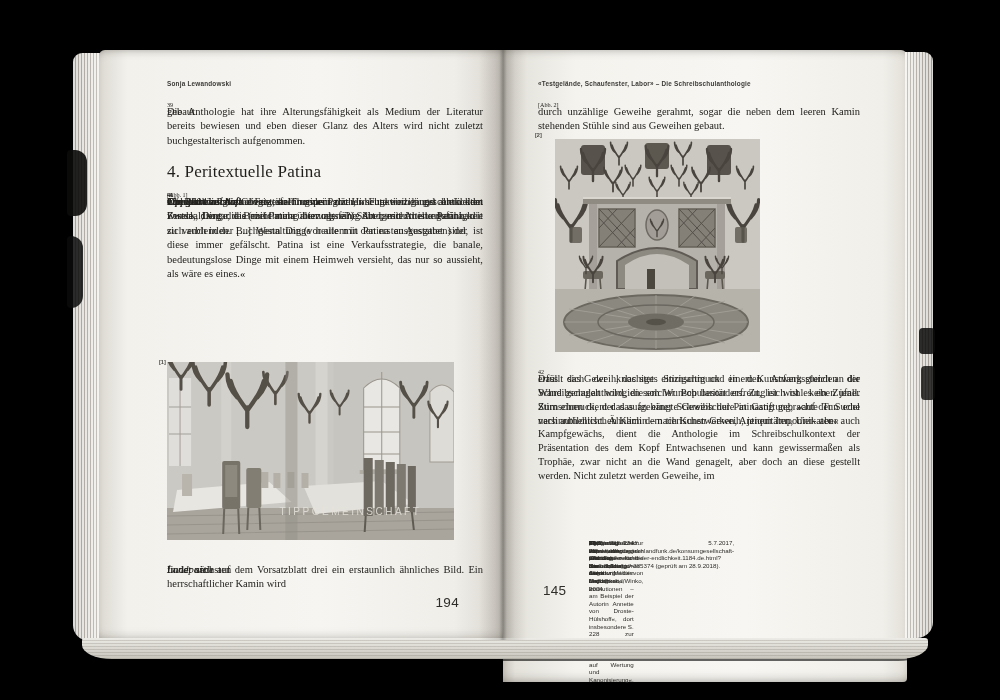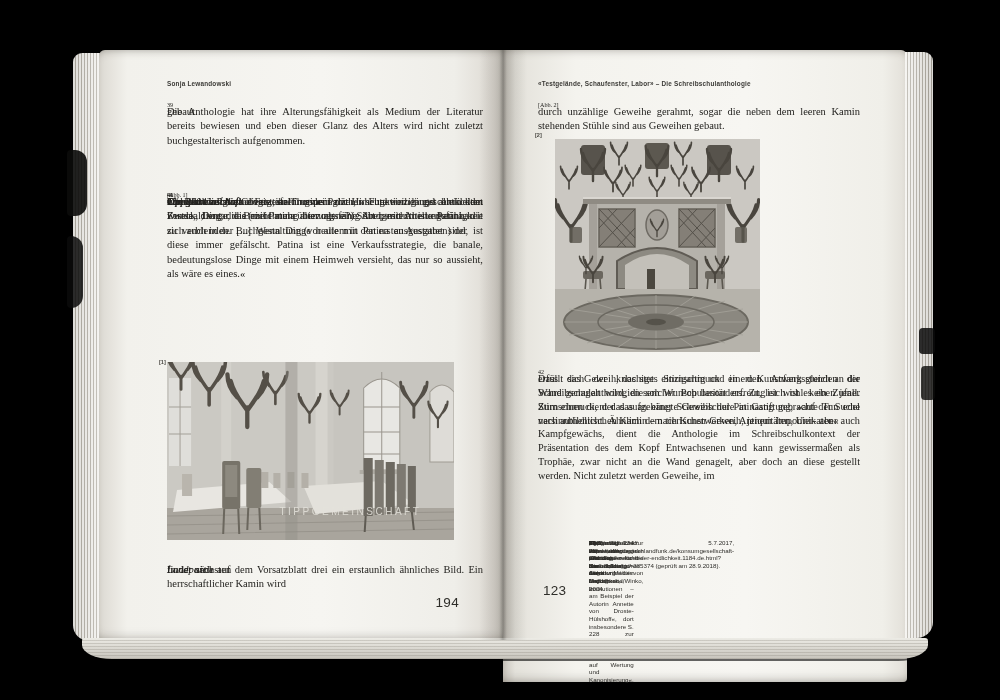--- a/index.html
+++ b/index.html
@@ -93,20 +93,21 @@
   <div class="smudge s1"></div>
   <div class="smudge s2"></div>
 
   <div class="page page-left">
     <div class="running-head lp-head">Sonja Lewandowski</div>
     <p class="bt lp-p1">
         <span>gebaut.</span>
         <sup>39</sup>
         <span> Die Anthologie hat ihre Alterungsfähigkeit als Medium der Literatur bereits bewiesen und eben dieser Glanz des Alters wird nicht zuletzt buchgestalterisch aufgenommen.</span>
       </p>
+    <h2 class="heading lp-heading">4. Peritextuelle Patina</h2>
     <p class="bt lp-p2">
         <span>Obwohl die Anthologie ihrer ursprünglichen Funktion längst entkleidet wurde, dient die Bezeichnung hier als eine Art peritextuelle Patina, die sich auch in der Buchgestaltung (vor allem in den ersten Ausgaben) der </span>
         <span style="font-style: italic;">Tippgemeinschaft</span>
         <span> und </span>
         <span style="font-style: italic;">Landpartie</span>
         <span> offenbart. »Patina dient«, so Thomas Palzer, »heute einzig und allein dem Zweck, Dinge, die nicht mehr alterungsfähig sind, mit Alterungsfähigkeit zu verblenden. [...] Wenn Dinge heute mit Patina ausgestattet sind, ist diese immer gefälscht. Patina ist eine Verkaufsstrategie, die banale, bedeutungslose Dinge mit einem Heimweh versieht, das nur so aussieht, als wäre es eines.«</span>
         <sup>40</sup>
         <span> Ein Blick auf die Covergestaltung der </span>
         <span style="font-style: italic;">Tippgemeinschaft</span>
         <sup>41</sup>
@@ -279,21 +280,21 @@
           </span>
       </div>
       <div class="fn-row">
         <span class="fn-num">42</span>
         <span class="fn-text">
             <span>Ebd.</span>
           </span>
       </div>
     </div>
 
-    <div class="page-num rp-pagenum">123</div>
+    <div class="page-num rp-pagenum">145</div>
   </div>
 
   <div class="spine"></div>
   <div class="edge edge-right"></div>
   <div class="smudge s3"></div>
   <div class="smudge s4"></div>
   <div class="book-bottom"></div>
 </div>
 
 </body></html>

